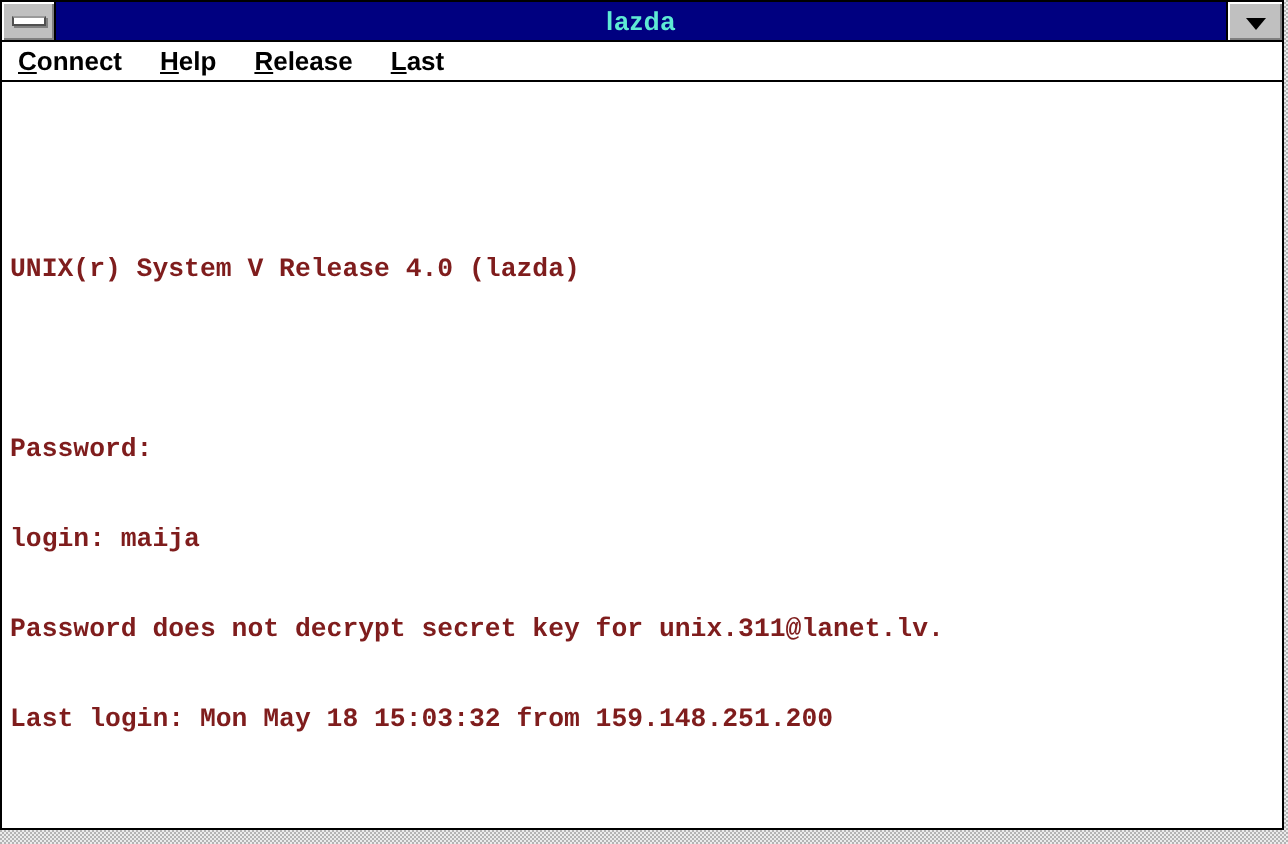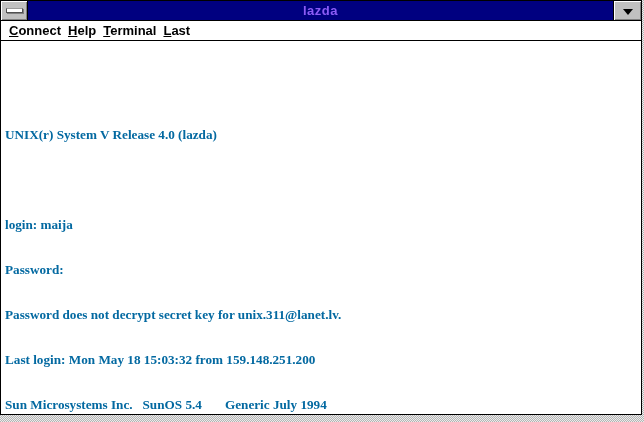--- a/index.html
+++ b/index.html
@@ -28,21 +28,21 @@
     box-shadow:inset 1px 1px 0 #ffffff, inset -1px -1px 0 #808080;
     display:flex;align-items:center;justify-content:center;
     cursor:default;
   }
   .sysbtn-icon{
     display:block;width:15px;height:3px;background:#ffffff;
     border:1px solid #505050;border-top-color:#9a9a9a;
     box-shadow:1px 1px 0 #808080;
   }
   .title-area{
-    flex:1;background:#000080;color:#8b5cf6;
+    flex:1;background:#000080;color:#5eead4;
     font-weight:bold;font-size:13px;line-height:19px;
     text-align:center;
     letter-spacing:0.5px;
     overflow:hidden;white-space:nowrap;
   }
   .minbtn{
     width:27px;flex:0 0 27px;background:#c0c0c0;
     border-left:1px solid #000;
     box-shadow:inset 1px 1px 0 #ffffff, inset -1px -1px 0 #808080;
     display:flex;align-items:center;justify-content:center;
@@ -53,30 +53,30 @@
     border-left:5px solid transparent;
     border-right:5px solid transparent;
     border-top:6px solid #000;
     margin-top:2px;
   }
   
   .menubar{
     height:19px;flex:0 0 19px;
     background:#ffffff;border-bottom:1px solid #000;
     display:flex;align-items:center;
-    padding-left:8px;gap:7px;
+    padding-left:8px;gap:19px;
     font-weight:bold;font-size:13px;color:#000;
   }
   .menu-item{display:inline-block;white-space:nowrap;cursor:default;}
   .menu-item::first-letter{text-decoration:underline;}
   
   .terminal{
-    flex:1;background:#ffffff;color:#0369a1;
+    flex:1;background:#ffffff;color:#7f1d1d;
     padding:11px 0 0 4px;
-    font-family:Liberation Serif, serif;
+    font-family:Liberation Mono, monospace;
     font-weight:bold;
     font-size:13.2px;line-height:15px;
     white-space:pre;overflow:hidden;
   }
   .tline{height:15px;white-space:pre;}
 </style>
 </head>
 <body>
 
 <div class="window">
@@ -87,33 +87,32 @@
     </div>
     <div class="title-area">lazda</div>
     <div class="minbtn">
       <span class="tri-down"></span>
     </div>
   </div>
 
   <div class="menubar">
     <span class="menu-item">Connect</span>
     <span class="menu-item">Help</span>
-    <span class="menu-item">Terminal</span>
+    <span class="menu-item">Release</span>
     <span class="menu-item">Last</span>
   </div>
 
   <div class="terminal">
     <div class="tline"></div>
     <div class="tline">UNIX(r) System V Release 4.0 (lazda)</div>
     <div class="tline"></div>
+    <div class="tline">Password:</div>
     <div class="tline">login: maija</div>
-    <div class="tline">Password:</div>
     <div class="tline">Password does not decrypt secret key for unix.311@lanet.lv.</div>
     <div class="tline">Last login: Mon May 18 15:03:32 from 159.148.251.200</div>
-    <div class="tline">Sun Microsystems Inc.   SunOS 5.4       Generic July 1994</div>
     
     
     
     
     
     
     
     
     
     

